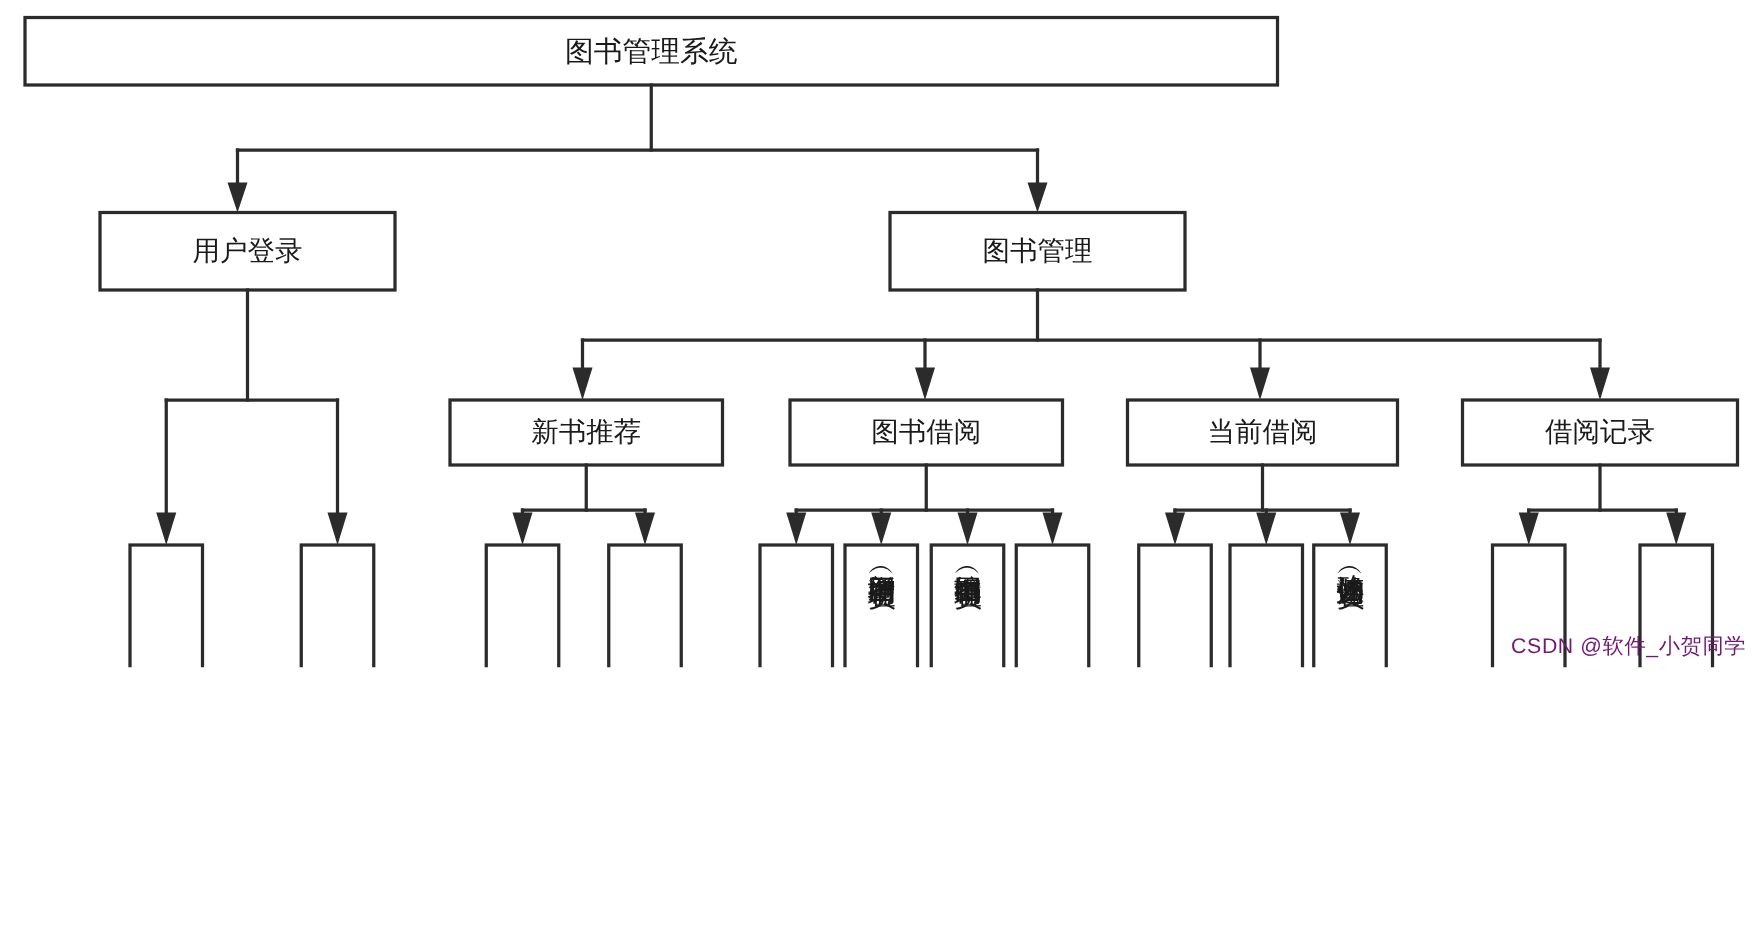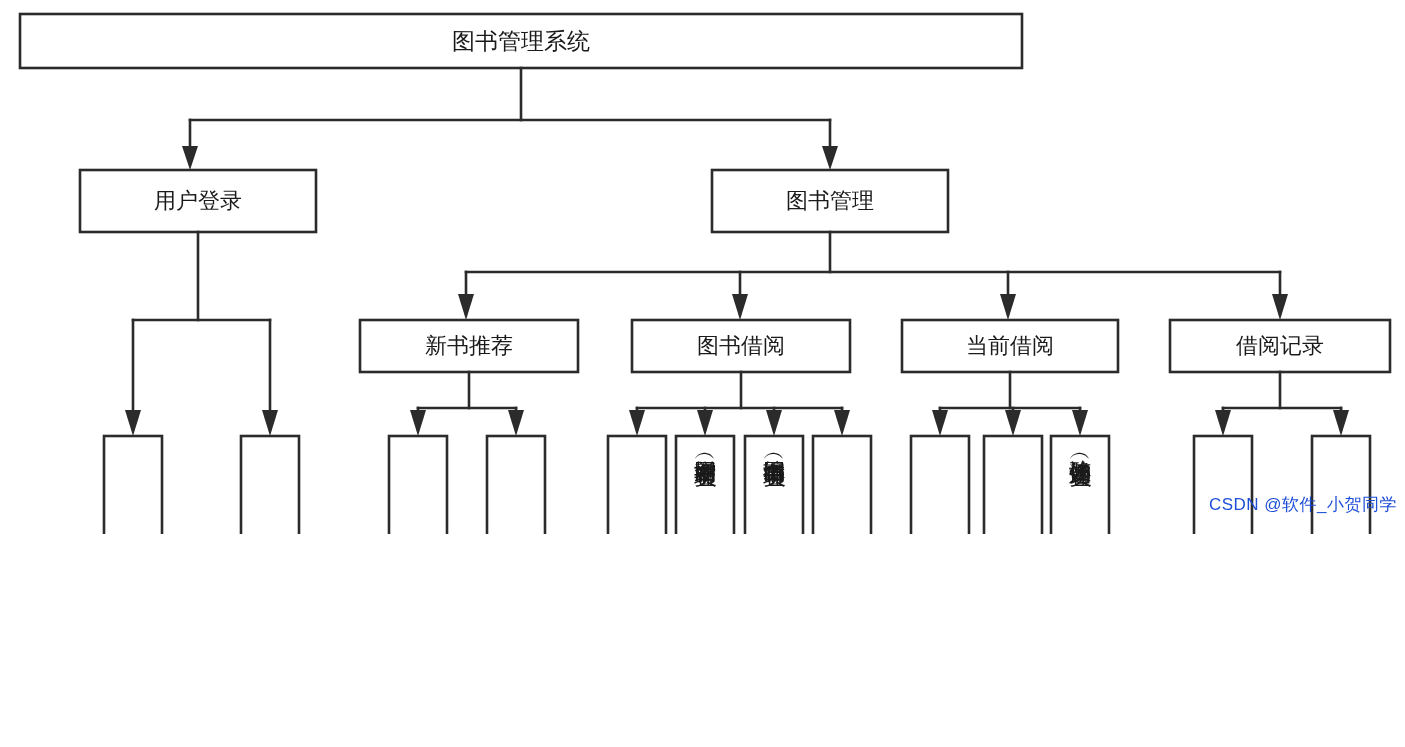--- a/index.html
+++ b/index.html
@@ -71,24 +71,24 @@
     color: #1a1a1a;
     white-space: nowrap;
   }
   .leaf-label.tall {
     font-size: 22px;
     letter-spacing: 1px;
   }
   .watermark {
     position: absolute;
     right: 8px;
-    bottom: 18px;
+    bottom: 6px;
     font-family: "Liberation Sans", "DejaVu Sans", sans-serif;
     font-size: 17px;
-    color: #1d4ed8;
+    color: #701a75;
     letter-spacing: 0.5px;
     user-select: none;
   }
 </style>
 </head>
 <body>
 
 <div id="diagram-root">
 
   <svg id="flow-svg" viewBox="0 0 1405 747">

